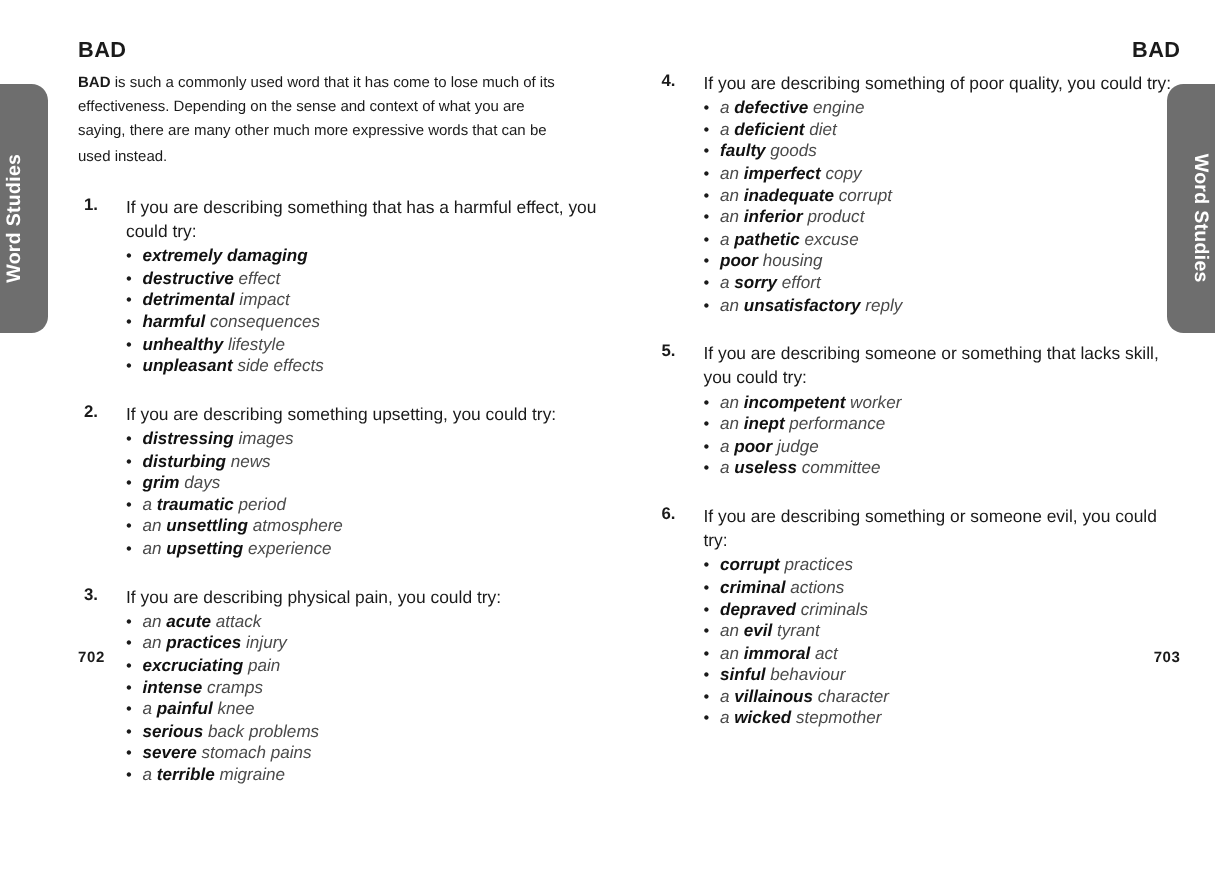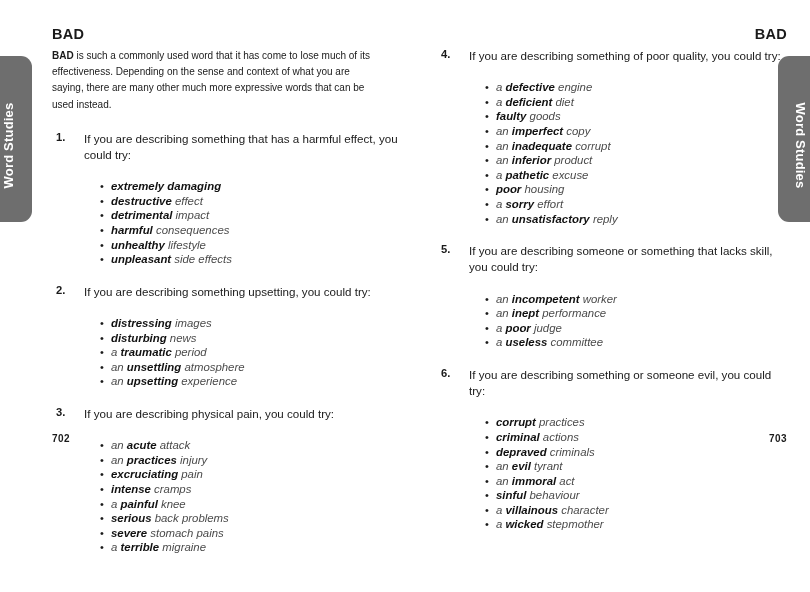--- a/index.html
+++ b/index.html
@@ -116,21 +116,21 @@
     font-size: 11.2px;
     font-weight: bold;
   }
   .sense-prompt {
     font-size: 11.6px;
     line-height: 16.2px;
     margin: 0 0 1px 0;
   }
   .syn-list {
     list-style: none;
-    margin: 16px;
+    margin: 0;
     padding: 0;
   }
   .syn-item {
     font-size: 11.4px;
     line-height: 14.6px;
     font-style: italic;
     position: relative;
     padding-left: 11px;
     color: #4a4a4a;
     white-space: nowrap;
@@ -190,20 +190,21 @@
               <li class="syn-item"><span class="key">unhealthy</span><span class="noun"> lifestyle</span></li>
               <li class="syn-item"><span class="key">unpleasant</span><span class="noun"> side effects</span></li>
             </ul>
           </div>
           <div class="sense">
             <div class="sense-num">2.</div>
             <p class="sense-prompt">If you are describing something upsetting, you could try:</p>
             <ul class="syn-list">
               <li class="syn-item"><span class="key">distressing</span><span class="noun"> images</span></li>
               <li class="syn-item"><span class="key">disturbing</span><span class="noun"> news</span></li>
+              <li class="syn-item"><span class="key">grim</span><span class="noun"> days</span></li>
               <li class="syn-item"><span class="art">a </span><span class="key">traumatic</span><span class="noun"> period</span></li>
               <li class="syn-item"><span class="art">an </span><span class="key">unsettling</span><span class="noun"> atmosphere</span></li>
               <li class="syn-item"><span class="art">an </span><span class="key">upsetting</span><span class="noun"> experience</span></li>
             </ul>
           </div>
           <div class="sense">
             <div class="sense-num">3.</div>
             <p class="sense-prompt">If you are describing physical pain, you could try:</p>
             <ul class="syn-list">
               <li class="syn-item"><span class="art">an </span><span class="key">acute</span><span class="noun"> attack</span></li>

